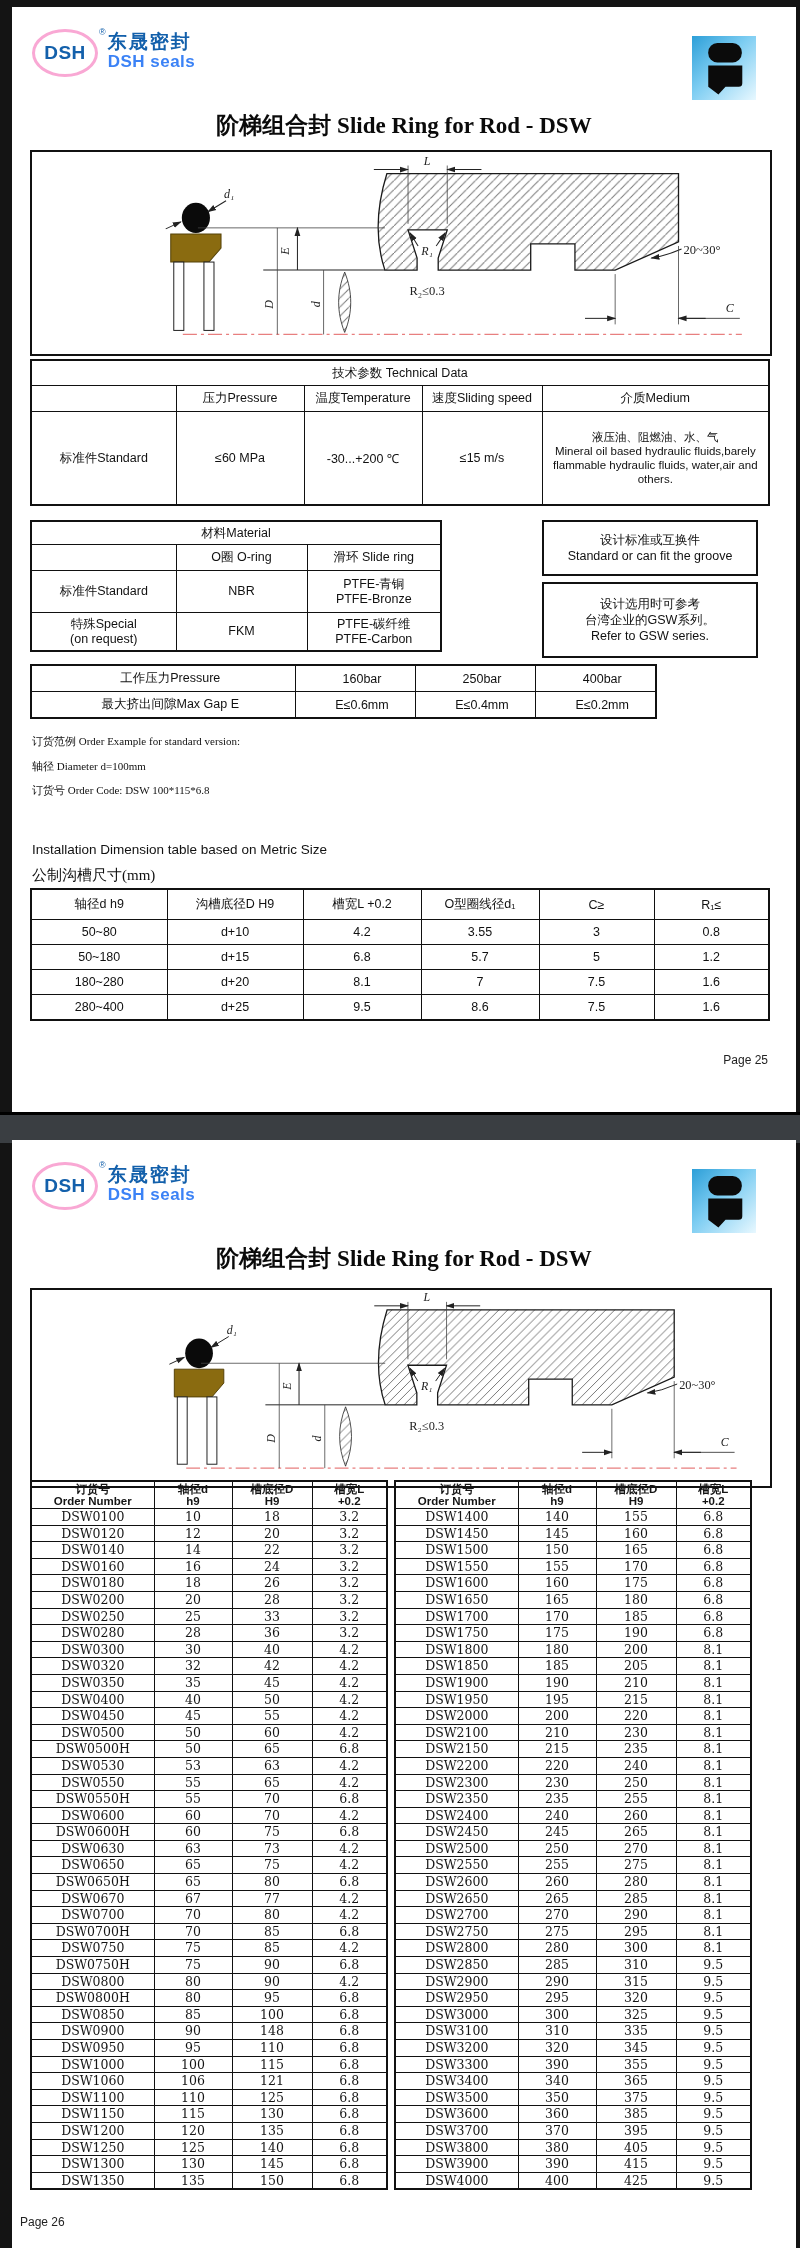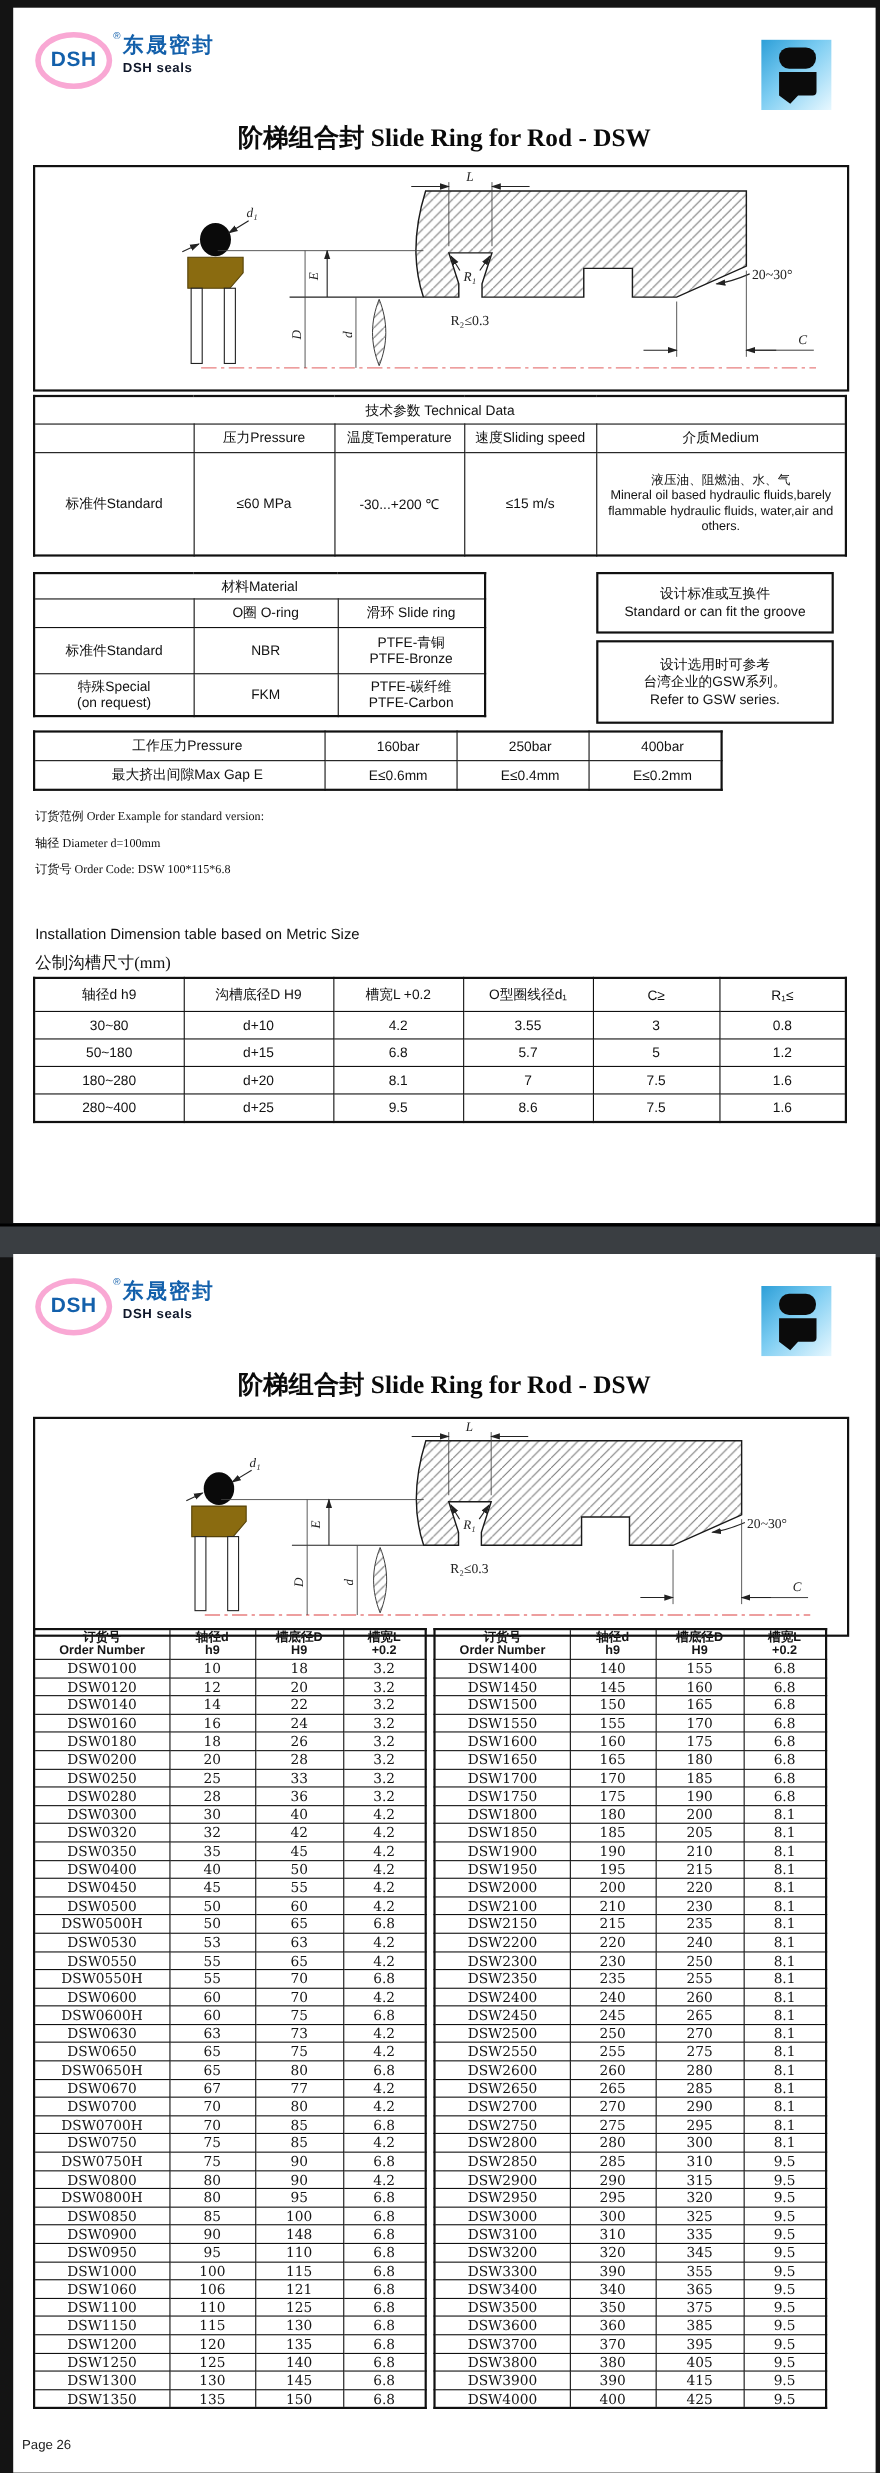--- a/index.html
+++ b/index.html
@@ -6,26 +6,26 @@
   body{width:800px;height:2248px;background:#141414;position:relative;overflow:hidden;
        font-family:"Liberation Sans",sans-serif;}
   .page{position:absolute;left:12px;width:784px;background:#ffffff;}
   #page1{top:7px;height:1105px;}
   #page-divider{position:absolute;left:0;top:1112px;width:800px;height:28px;background:#3a3e42;border-top:3px solid #000;}
   #page2{top:1140px;height:1108px;}
 
   
   .page-head{position:absolute;left:0;top:0;width:100%;height:150px;}
   .logo{position:absolute;left:20px;top:22px;display:flex;align-items:flex-start;}
-  .logo-oval{width:60px;height:42px;border:5px solid #f9a8d4;border-radius:50%;display:flex;align-items:center;justify-content:center;}
+  .logo-oval{width:60px;height:42px;border:3px solid #f9a8d4;border-radius:50%;display:flex;align-items:center;justify-content:center;}
   .logo-dsh{color:#1360ab;font-weight:bold;font-size:19px;letter-spacing:0.5px;}
   .logo-reg{color:#1360ab;font-size:9px;margin:-2px 2px 0 1px;}
   .logo-txt{margin-top:2px;}
   .logo-cn{color:#1360ab;font-weight:bold;font-size:19px;letter-spacing:2px;line-height:22px;}
-  .logo-en{color:#0f172a;font-weight:bold;font-size:12px;letter-spacing:0.5px;line-height:17px;}
+  .logo-en{color:#3b82f6;font-weight:bold;font-size:17px;letter-spacing:0.5px;line-height:17px;}
   .corner-icon{position:absolute;right:40px;top:29px;width:64px;height:64px;}
   .page-title{position:absolute;left:0;top:103px;width:100%;text-align:center;
       font-family:"Liberation Serif",serif;font-weight:bold;font-size:23px;color:#0a0a0a;}
 
   .drawing-box{position:absolute;left:18px;width:738px;height:202px;border:2px solid #111;background:#fff;}
   .drawing-box svg{width:100%;height:100%;display:block;}
   .dimtxt{font-family:"Liberation Serif",serif;font-style:italic;font-size:12px;fill:#222;}
   .dimtxt2{font-family:"Liberation Serif",serif;font-size:12.5px;fill:#222;}
 
   
@@ -279,21 +279,21 @@
         <td>轴径d  h9</td>
         <td>沟槽底径D  H9</td>
         <td>槽宽L  +0.2</td>
         <td>O型圈线径d₁</td>
         <td>C≥</td>
         <td>R₁≤</td>
       </tr>
     </thead>
     <tbody>
         <tr>
-          <td>30~80</td>
+          <td>50~80</td>
           <td>d+10</td>
           <td>4.2</td>
           <td>3.55</td>
           <td>3</td>
           <td>0.8</td>
         </tr>
         <tr>
           <td>50~180</td>
           <td>d+15</td>
           <td>6.8</td>
@@ -313,20 +313,21 @@
           <td>280~400</td>
           <td>d+25</td>
           <td>9.5</td>
           <td>8.6</td>
           <td>7.5</td>
           <td>1.6</td>
         </tr>
       </tbody>
   </table>
 
+  <div class="page-label" style="top:1046px;left:18px;width:738px;text-align:right;">Page 25</div>
 </div>
 
 <div id="page-divider"></div>
 
 <div class="page" id="page2">
   <div class="page-head-slot">
   <div class="page-head">
     <div class="logo">
       <div class="logo-oval">
         <span class="logo-dsh">DSH</span>

